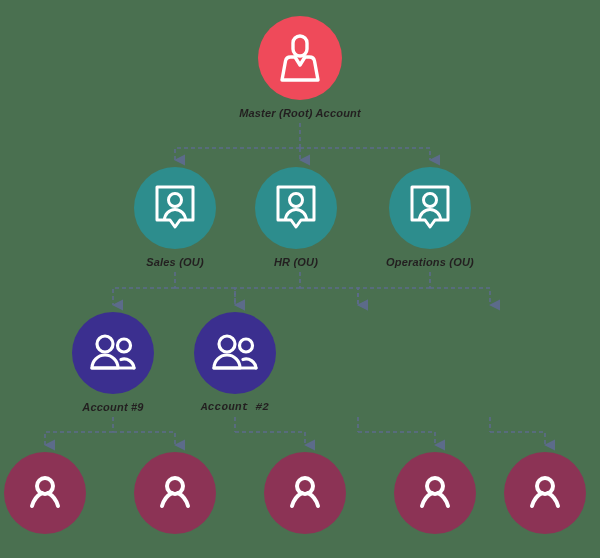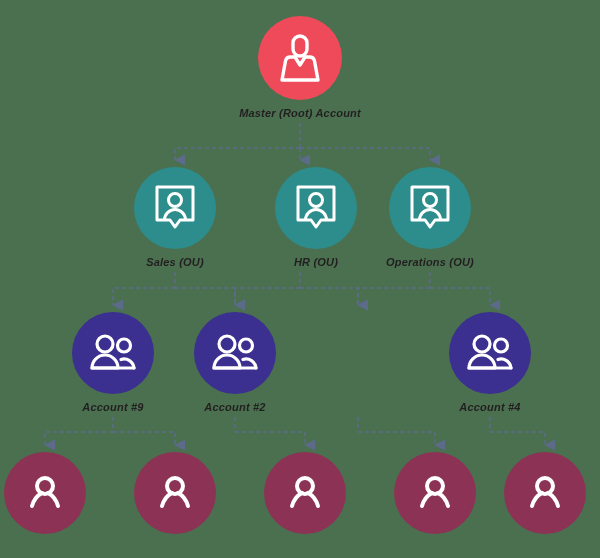--- a/index.html
+++ b/index.html
@@ -107,21 +107,21 @@
     <div class="node-circle" style="background:#2d8d8d;">
       <svg class="icon-svg" width="46" height="48" viewBox="0 0 46 48">
         <path d="M5 3 H41 V36 H28 L23 43 L18 36 H5 Z" fill="none" stroke="#fff" stroke-width="3" stroke-linejoin="round"></path>
         <circle cx="23" cy="16" r="6.5" fill="none" stroke="#fff" stroke-width="3"></circle>
         <path d="M12.5 36 a10.5 10.5 0 0 1 21 0" fill="none" stroke="#fff" stroke-width="3"></path>
       </svg>
     </div>
     <div class="node-label">Sales (OU)</div>
   </div>
 
-  <div class="node node-ou" style="left:316px; top:167px;">
+  <div class="node node-ou" style="left:296px; top:167px;">
     <div class="node-circle" style="background:#2d8d8d;">
       <svg class="icon-svg" width="46" height="48" viewBox="0 0 46 48">
         <path d="M5 3 H41 V36 H28 L23 43 L18 36 H5 Z" fill="none" stroke="#fff" stroke-width="3" stroke-linejoin="round"></path>
         <circle cx="23" cy="16" r="6.5" fill="none" stroke="#fff" stroke-width="3"></circle>
         <path d="M12.5 36 a10.5 10.5 0 0 1 21 0" fill="none" stroke="#fff" stroke-width="3"></path>
       </svg>
     </div>
     <div class="node-label">HR (OU)</div>
   </div>
 
@@ -142,46 +142,34 @@
         <circle cx="16" cy="11" r="8" fill="none" stroke="#fff" stroke-width="3.2"></circle>
         <circle cx="35" cy="12.5" r="6.5" fill="none" stroke="#fff" stroke-width="3.2"></circle>
         <path d="M3 35 a13 13 0 0 1 26 0 Z" fill="none" stroke="#fff" stroke-width="3.2" stroke-linejoin="round"></path>
         <path d="M32 26.5 a10 10 0 0 1 13 8.5" fill="none" stroke="#fff" stroke-width="3.2" stroke-linecap="round"></path>
         <path d="M3 35 H45" fill="none" stroke="#fff" stroke-width="3.2" stroke-linecap="round"></path>
       </svg>
     </div>
     <div class="node-label">Account #9</div>
   </div>
 
-  <div class="node node-acct" style="left:235px; top:312px;">
+  <div class="node node-acct" style="left:235px; top:312px;font-family:Liberation Mono, monospace;">
     <div class="node-circle" style="background:#3b2f8f;">
       <svg class="icon-svg" width="48" height="40" viewBox="0 0 48 40">
         <circle cx="16" cy="11" r="8" fill="none" stroke="#fff" stroke-width="3.2"></circle>
         <circle cx="35" cy="12.5" r="6.5" fill="none" stroke="#fff" stroke-width="3.2"></circle>
         <path d="M3 35 a13 13 0 0 1 26 0 Z" fill="none" stroke="#fff" stroke-width="3.2" stroke-linejoin="round"></path>
         <path d="M32 26.5 a10 10 0 0 1 13 8.5" fill="none" stroke="#fff" stroke-width="3.2" stroke-linecap="round"></path>
         <path d="M3 35 H45" fill="none" stroke="#fff" stroke-width="3.2" stroke-linecap="round"></path>
       </svg>
     </div>
     <div class="node-label">Account #2</div>
   </div>
 
 
-  <div class="node node-acct" style="left:490px; top:312px;">
-    <div class="node-circle" style="background:#3b2f8f;">
-      <svg class="icon-svg" width="48" height="40" viewBox="0 0 48 40">
-        <circle cx="16" cy="11" r="8" fill="none" stroke="#fff" stroke-width="3.2"></circle>
-        <circle cx="35" cy="12.5" r="6.5" fill="none" stroke="#fff" stroke-width="3.2"></circle>
-        <path d="M3 35 a13 13 0 0 1 26 0 Z" fill="none" stroke="#fff" stroke-width="3.2" stroke-linejoin="round"></path>
-        <path d="M32 26.5 a10 10 0 0 1 13 8.5" fill="none" stroke="#fff" stroke-width="3.2" stroke-linecap="round"></path>
-        <path d="M3 35 H45" fill="none" stroke="#fff" stroke-width="3.2" stroke-linecap="round"></path>
-      </svg>
-    </div>
-    <div class="node-label">Account #4</div>
-  </div>
 
   <div class="node node-user" style="left:45px; top:452px;">
     <div class="node-circle" style="background:#8c3355;">
       <svg class="icon-svg" width="34" height="36" viewBox="0 0 34 36">
         <circle cx="17" cy="11" r="8" fill="none" stroke="#fff" stroke-width="4"></circle>
         <path d="M4 31 C6 24 10 20 14 18" fill="none" stroke="#fff" stroke-width="4" stroke-linecap="round"></path>
         <path d="M30 31 C28 24 24 20 20 18" fill="none" stroke="#fff" stroke-width="4" stroke-linecap="round"></path>
       </svg>
     </div>
     <div class="node-label"></div>

